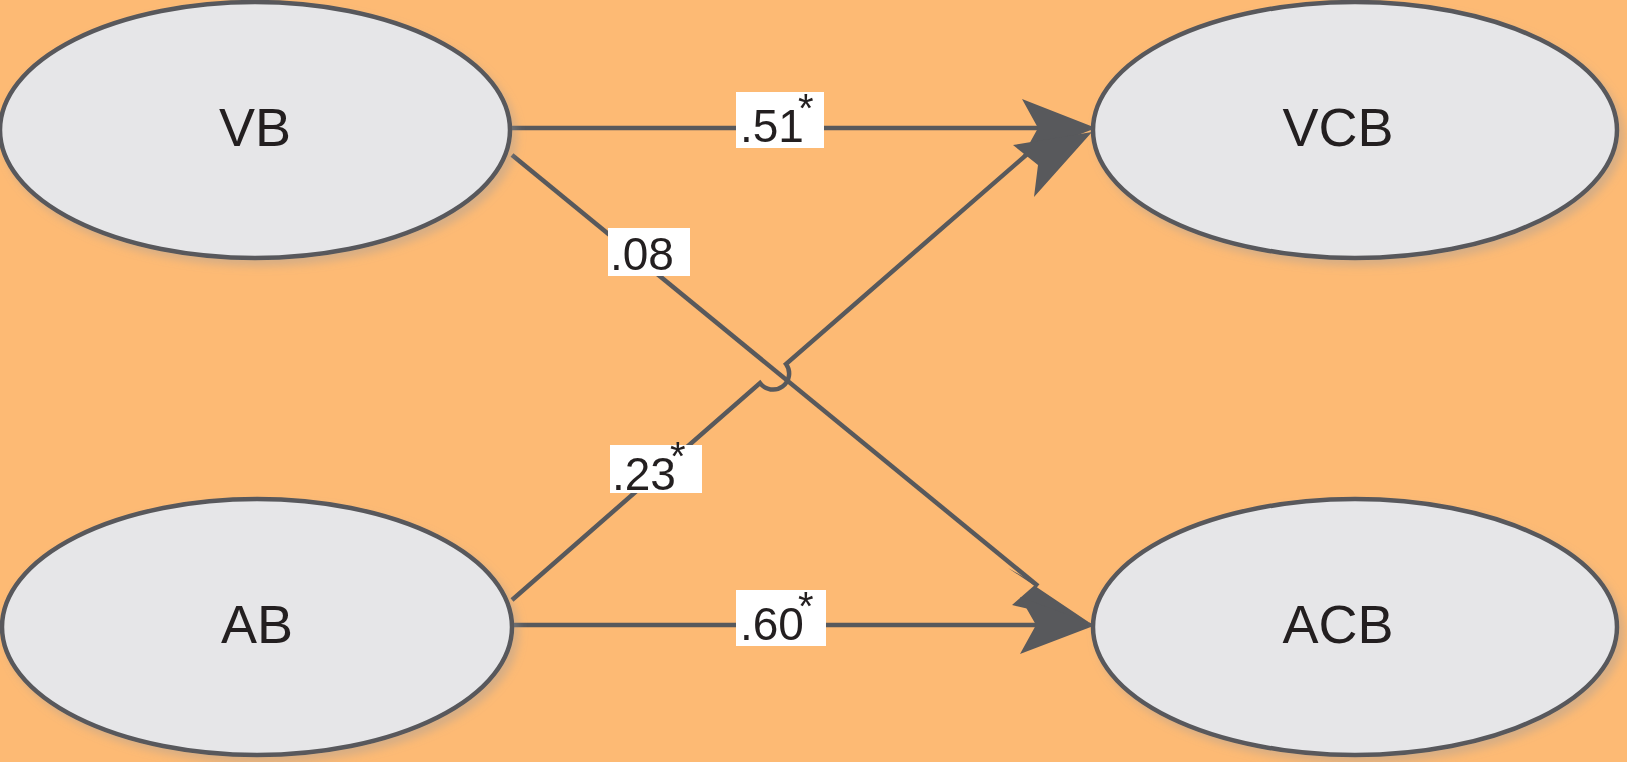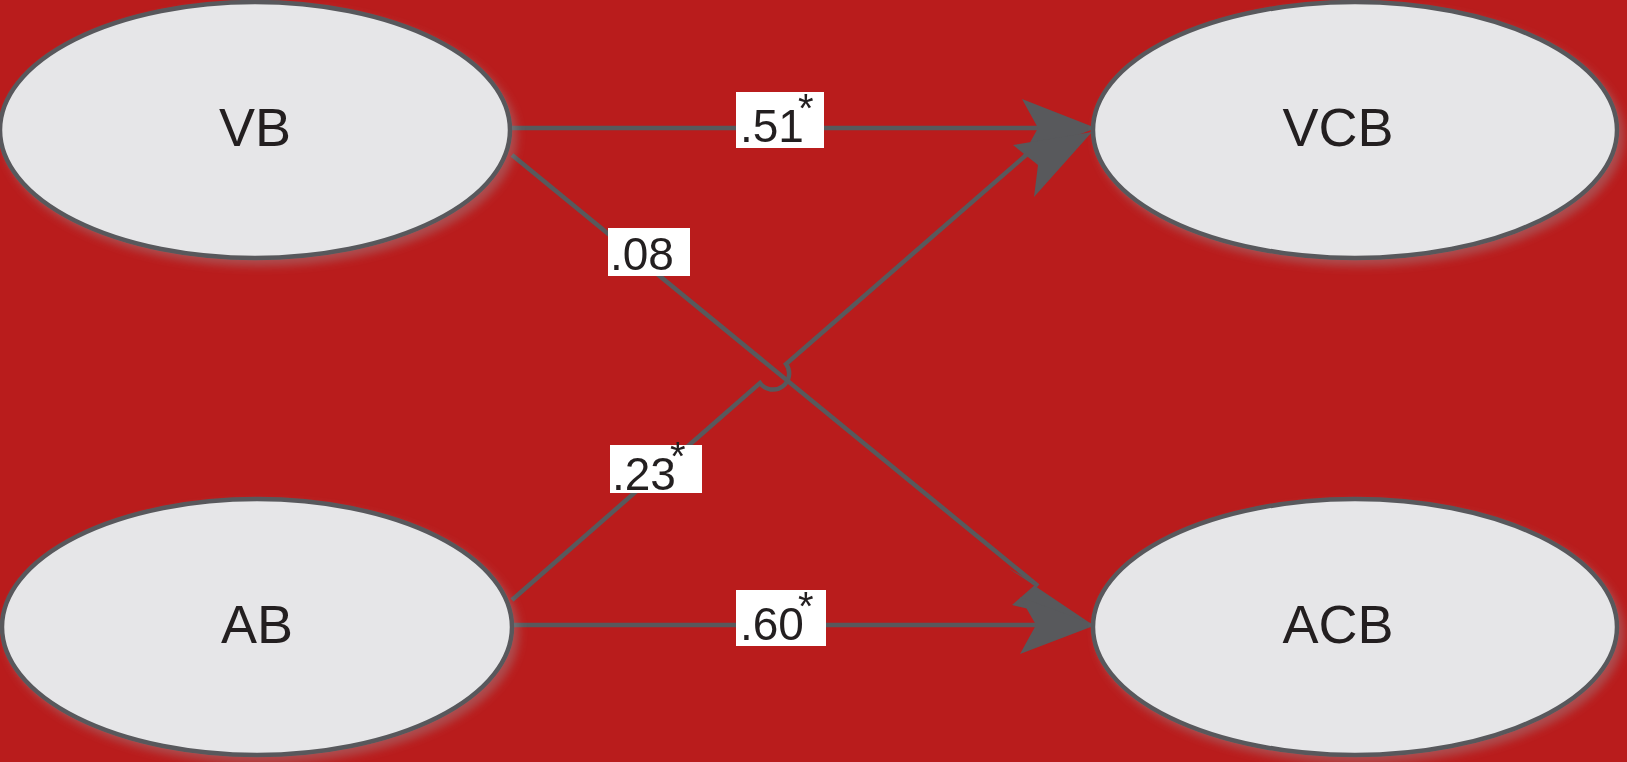--- a/index.html
+++ b/index.html
@@ -8,21 +8,21 @@
     padding: 0;
     background: #ffffff;
   }
   body {
     font-family: "Liberation Sans", "DejaVu Sans", sans-serif;
   }
   #diagram-root {
     position: relative;
     width: 1627px;
     height: 762px;
-    background: #b91c1c;
+    background: #fdba74;
     overflow: hidden;
   }
   #diagram-svg {
     position: absolute;
     top: 0;
     left: 0;
     width: 1627px;
     height: 762px;
     display: block;
   }

